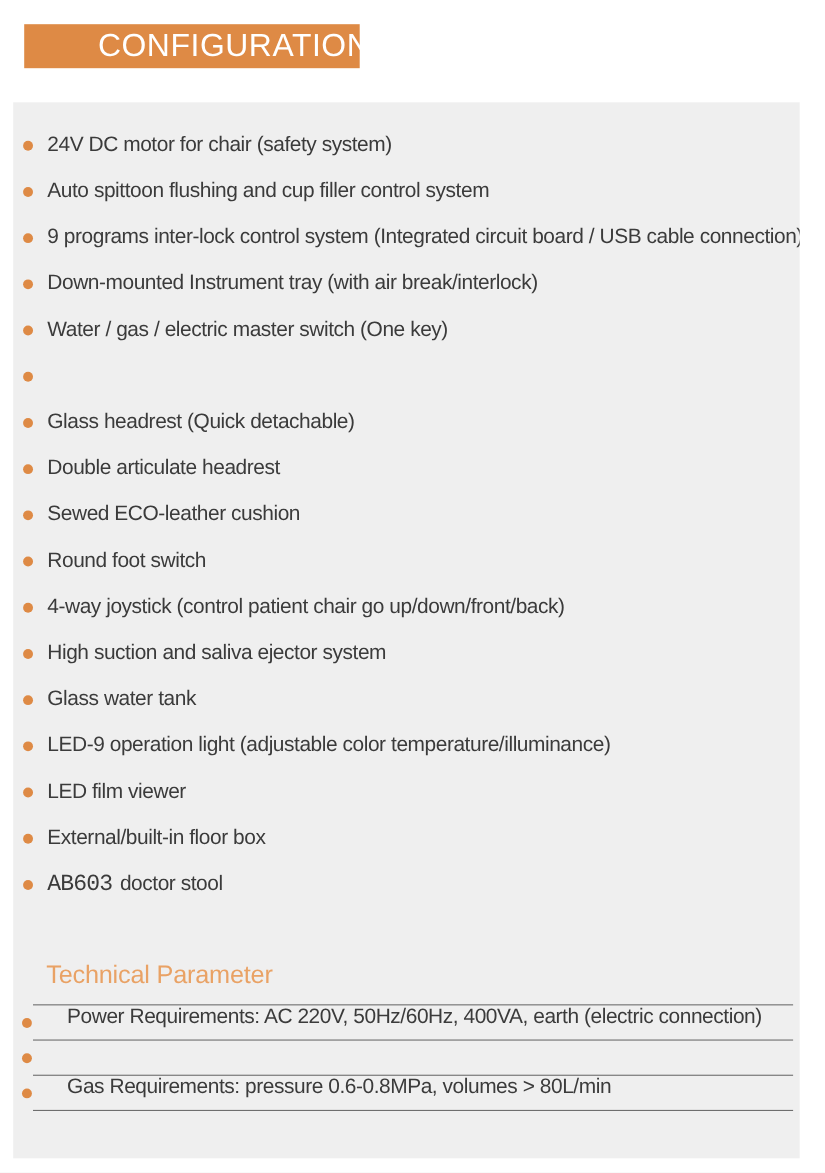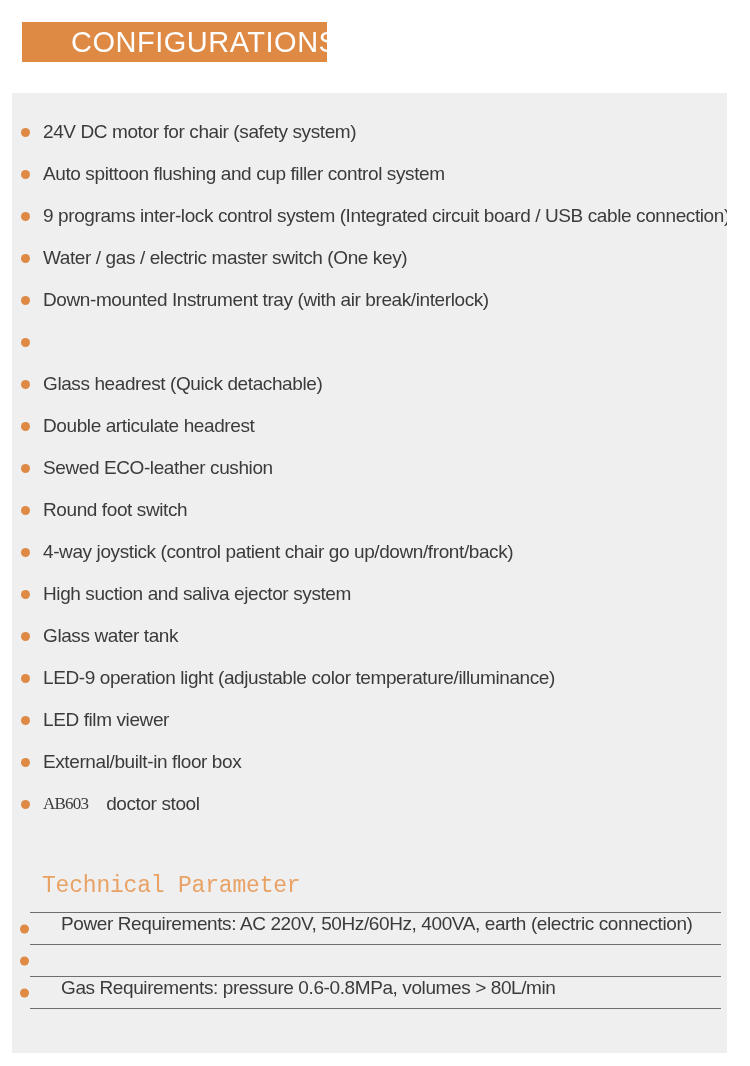--- a/index.html
+++ b/index.html
@@ -18,21 +18,21 @@
   .title-bar {
     position: absolute;
     left: 22px;
     top: 22px;
     width: 305px;
     height: 40px;
     background: var(--accent, #de8a45);
     color: #ffffff;
     font-size: 29px;
     line-height: 40px;
-    padding-left: 49px;
+    padding-left: 67px;
     box-sizing: border-box;
     letter-spacing: 0.5px;
     white-space: nowrap;
   }
   .panel {
     position: absolute;
     left: 12px;
     top: 93px;
     width: 715px;
     height: 960px;
@@ -55,32 +55,31 @@
   }
   .bullet {
     width: 9px;
     height: 9px;
     border-radius: 50%;
     background: var(--accent, #de8a45);
     margin: 0 13px 0 9px;
     flex: 0 0 auto;
   }
   .model {
-    font-family: Liberation Serif, serif;
-    font-size: 17px;
+    font-family: Liberation Mono, monospace;
+    font-size: 21px;
     letter-spacing: -0.8px;
-    margin-right: 18px;
+    margin-right: 7px;
   }
   .tech-heading {
     margin: 48px 0 13px 30px;
     font-size: 23px;
     font-weight: 400;
     color: var(--heading, #e9a265);
     letter-spacing: -0.2px;
-    font-family: Liberation Mono, monospace;
   }
   .tech-table {
     margin: 0 6px 0 18px;
     border-top: 1px solid #6e6e6e;
   }
   .tech-row {
     position: relative;
     height: 32px;
     display: flex;
     border-bottom: 1px solid #6e6e6e;
@@ -117,25 +116,25 @@
     <li>
         <span class="bullet"></span>
         <span>Auto spittoon flushing and cup filler control system</span>
       </li>
     <li>
         <span class="bullet"></span>
         <span>9 programs inter-lock control system (Integrated circuit board / USB cable connection)</span>
       </li>
     <li>
         <span class="bullet"></span>
-        <span>Water / gas / electric master switch (One key)</span>
+        <span>Down-mounted Instrument tray (with air break/interlock)</span>
       </li>
     <li>
         <span class="bullet"></span>
-        <span>Down-mounted Instrument tray (with air break/interlock)</span>
+        <span>Water / gas / electric master switch (One key)</span>
       </li>
     <li>
         <span class="bullet"></span>
       </li>
     <li>
         <span class="bullet"></span>
         <span>Glass headrest (Quick detachable)</span>
       </li>
     <li>
         <span class="bullet"></span>

